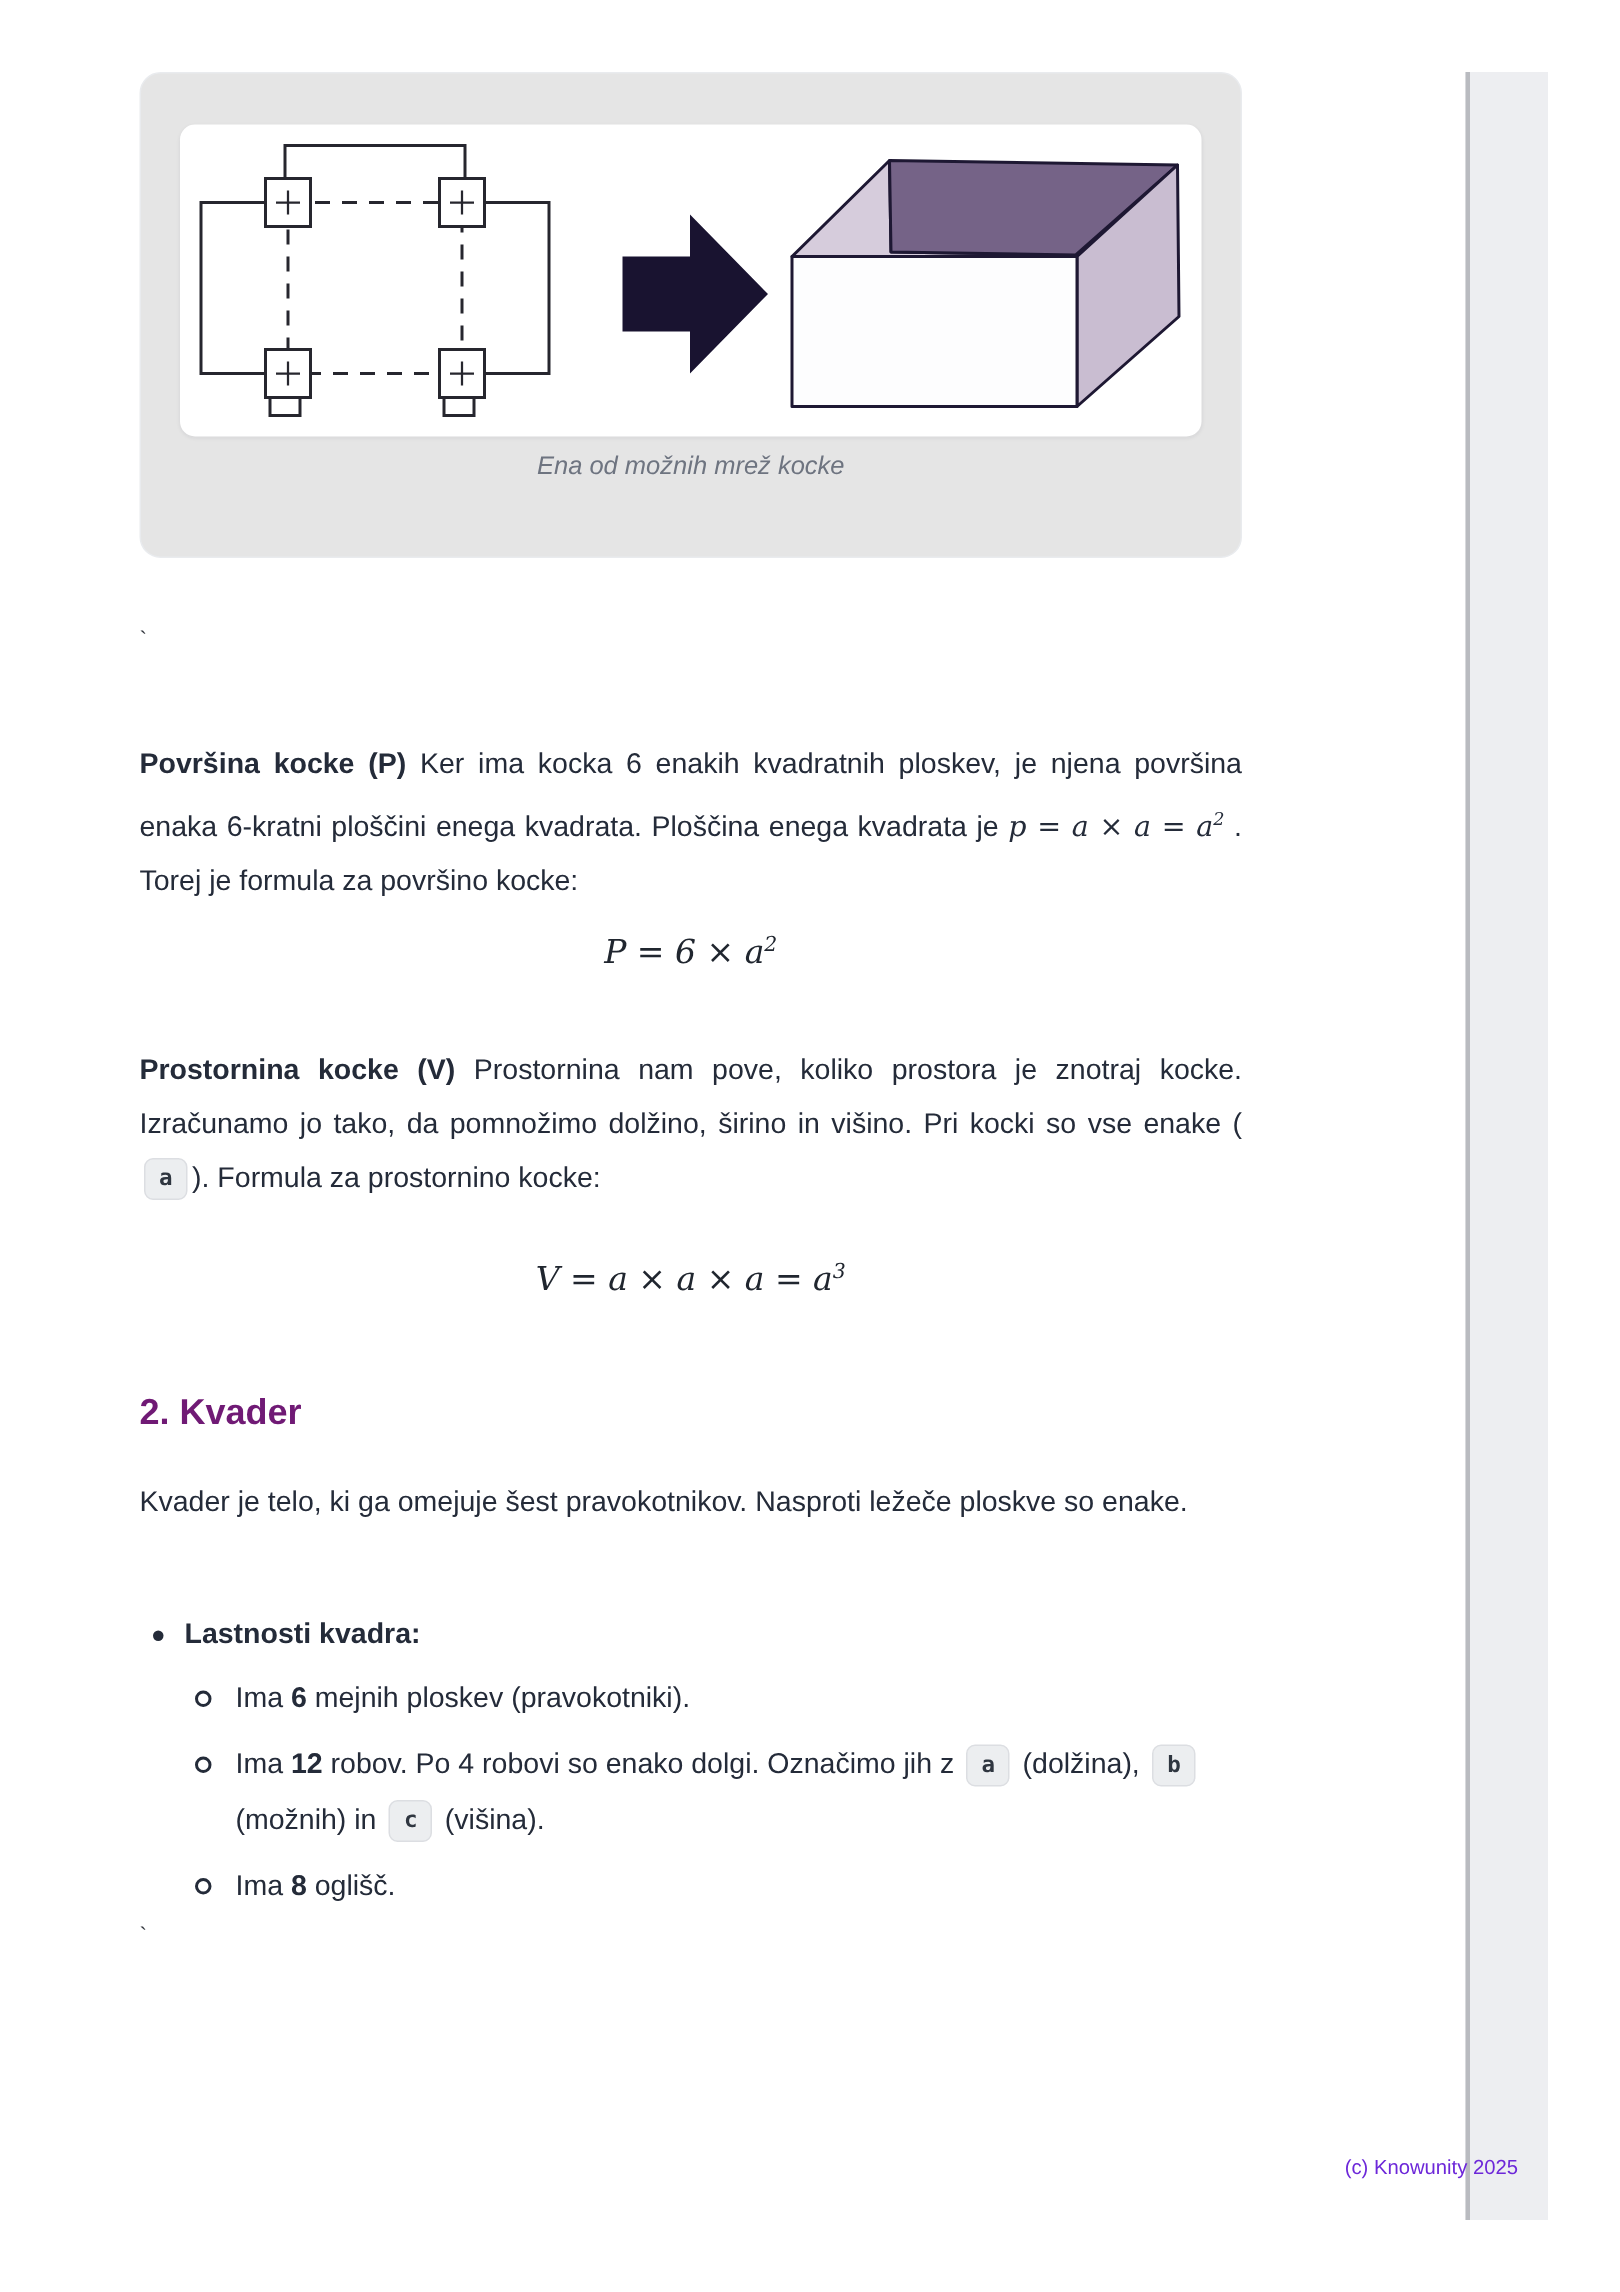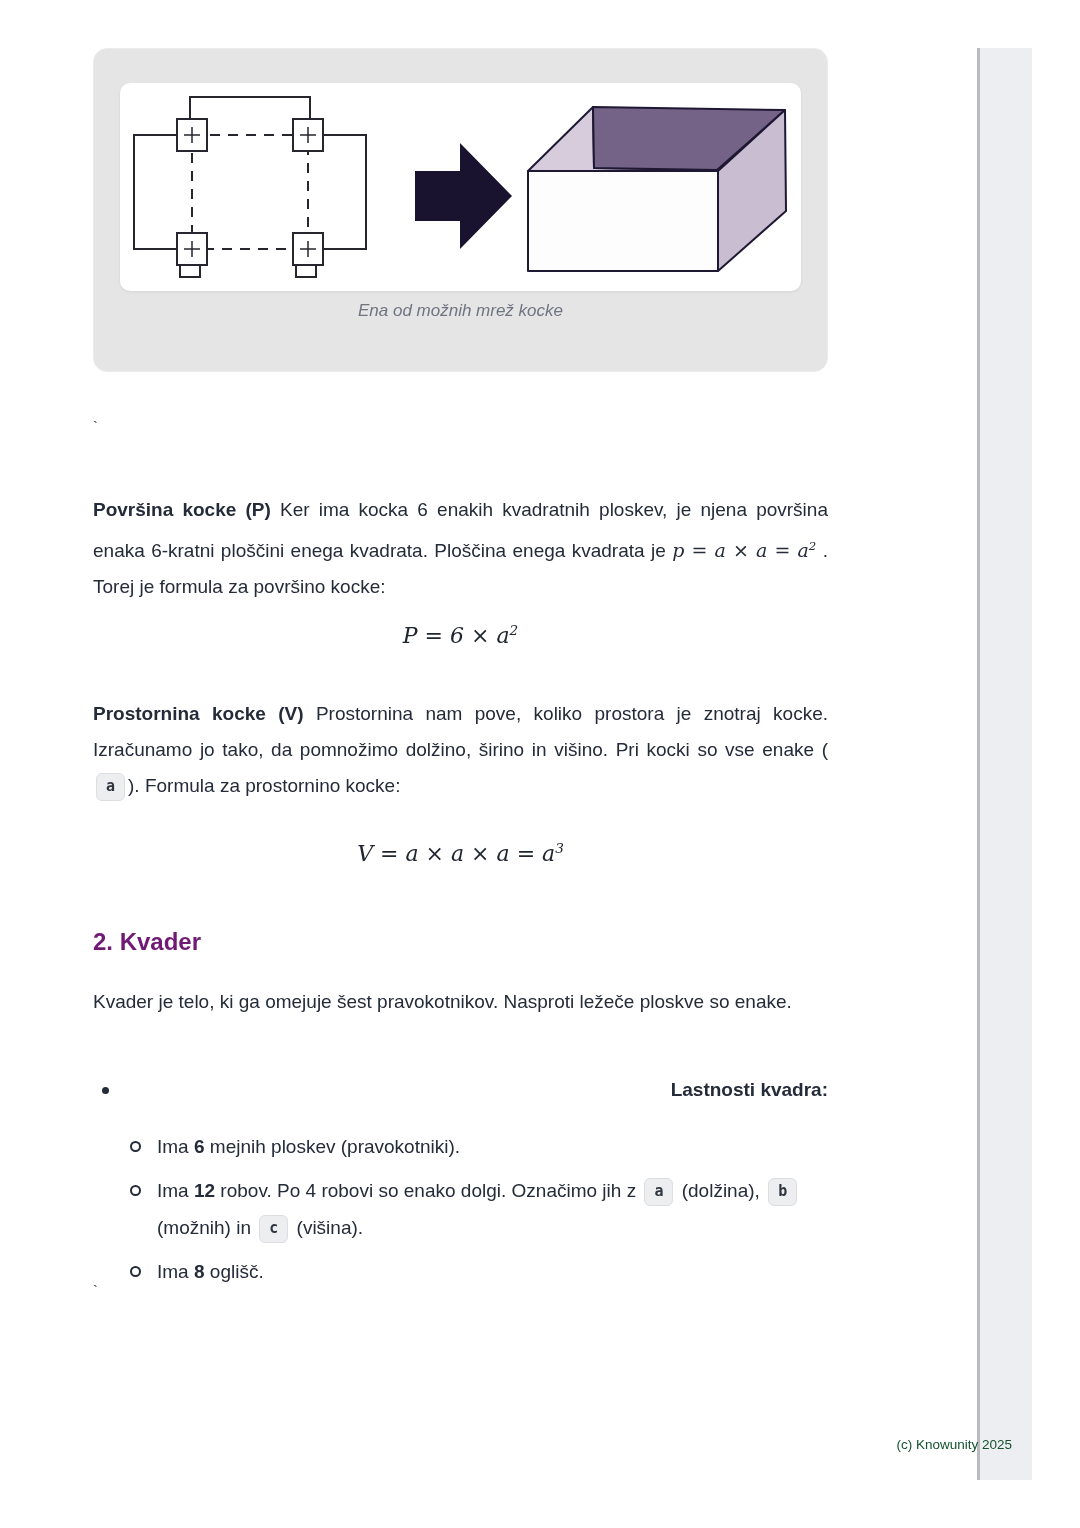--- a/index.html
+++ b/index.html
@@ -28,32 +28,32 @@
 
   .heading2 { left:93px; width:735px; font-size:24px; font-weight:600; color:#701a75; }
 
   .chip { display:inline-block; font-family:"DejaVu Sans Mono", monospace;
           font-size:15px; font-weight:700; color:#2f3640; line-height:1;
           background:#eceef0; border:1px solid #dcdee2; border-radius:6px;
           padding:5px 9px 6px; margin:0 3px; vertical-align:1px; }
 
   
   .props { left:93px; width:735px; font-size:19px; }
-  .li-top { position:relative; padding-left:30px; line-height:36px; font-weight:700;text-align:right; }
+  .li-top { position:relative; padding-left:30px; line-height:36px; font-weight:700; }
   .li-top::before { content:""; position:absolute; left:9px; top:15px;
                     width:7px; height:7px; border-radius:50%; background:#242b39; }
-  .sublist { margin-top:20px; }
+  .sublist { margin-top:6px; }
   .li-sub { position:relative; padding-left:34px; margin-left:30px;
             line-height:37px; margin-bottom:7px; }
   .li-sub::before { content:""; position:absolute; left:7px; top:13px;
                     width:7px; height:7px; border-radius:50%;
                     border:2px solid #242b39; background:transparent; }
   .li-sub b { font-weight:700; }
 
-  .footer-copy { right:68px; top:1437px; font-size:13.5px; color:#14532d; z-index:2; }
+  .footer-copy { right:68px; top:1437px; font-size:13.5px; color:#6d28d9; z-index:2; }
   .scroll-strip { left:977px; top:48px; width:55px; height:1432px;
                   background:#edeef1; border-left:3px solid #b9bbc0; z-index:1; }
 </style>
 </head>
 <body>
 
 <div class="abs figure-card">
   <div class="figure-panel">
     <svg width="681" height="208" viewBox="0 0 681 208">
 

